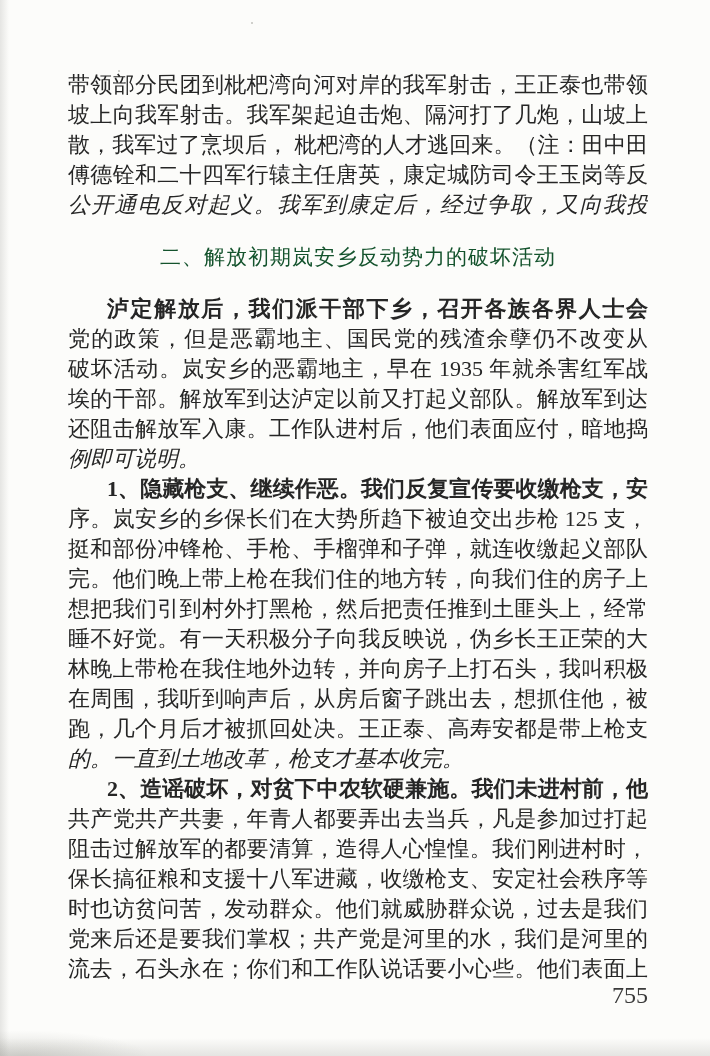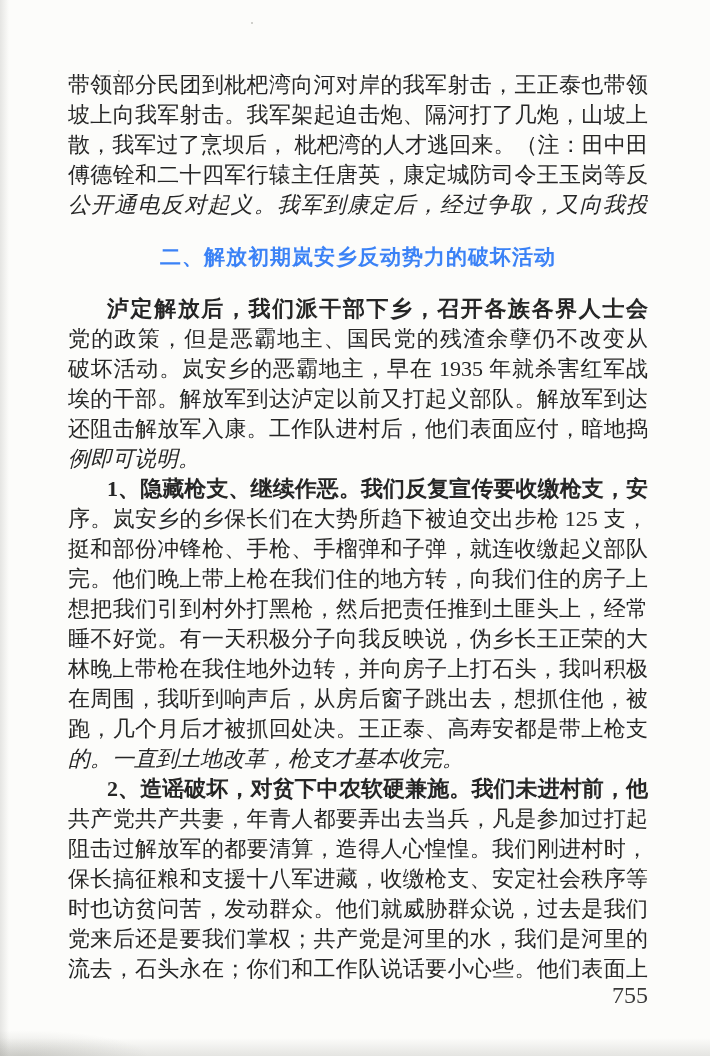--- a/index.html
+++ b/index.html
@@ -58,23 +58,23 @@
   .line.para-end {
     text-align-last: left;
     font-style: italic;
   }
   .heading {
     height: 30px;
     line-height: 30px;
     margin: 22px 0 22px 0;
     text-align: center;
     font-family: "Liberation Sans", "DejaVu Sans", sans-serif;
-    font-weight: bold;
+    font-weight: normal;
     font-size: 21px;
-    color: #3b82f6;
+    color: #14532d;
     letter-spacing: 1px;
   }
   .page-number {
     position: absolute;
     top: 983px;
     left: 68px;
     width: 580px;
     text-align: right;
     padding-right: 3px;
     font-size: 24px;

